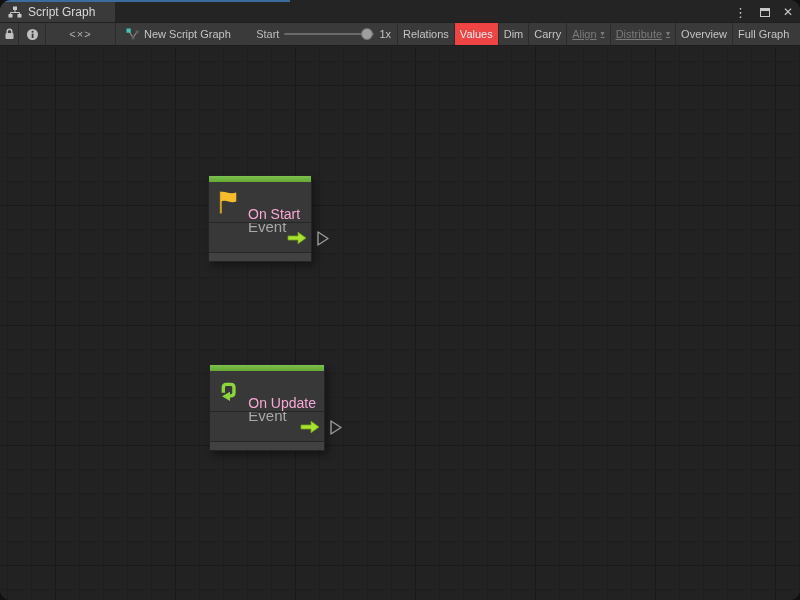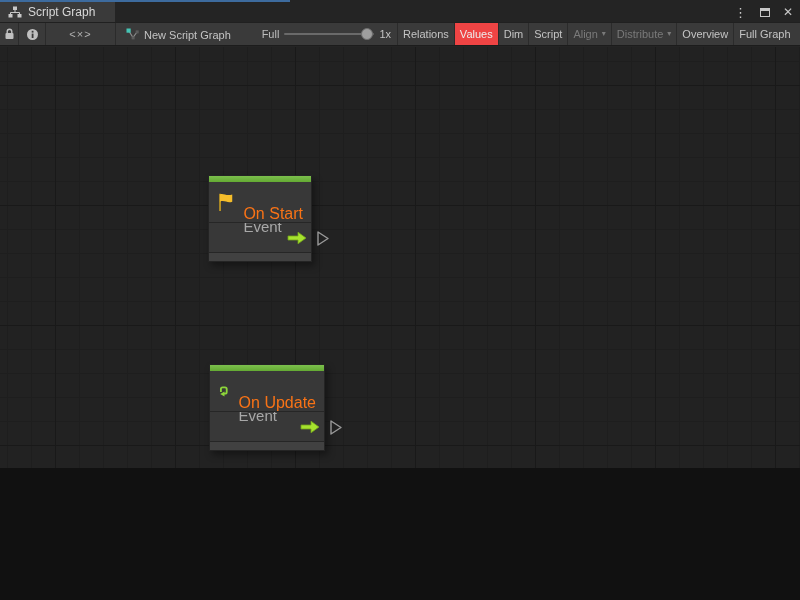--- a/index.html
+++ b/index.html
@@ -1,22 +1,23 @@
 <!DOCTYPE html>
 <html><head>
 <meta charset="utf-8">
 <style>
   html,body{margin:0;padding:0;background:#111;}
   *{box-sizing:border-box;}
   #app{
-    position:relative;width:800px;height:468px;overflow:hidden;
+    position:relative;width:800px;height:600px;overflow:hidden;
     background:#242424;
     font-family:"Liberation Sans","DejaVu Sans",sans-serif;
     -webkit-font-smoothing:antialiased;
     user-select:none;
+    border-radius:11px;
   }
   
   .titlebar{position:relative;height:22px;background:#242424;}
   .focusline{position:absolute;top:0;left:0;width:290px;height:2px;background:#3d6b9e;}
   .tab{
     position:absolute;left:0;top:2px;height:20px;width:115px;
     background:#3a3a3a;display:flex;align-items:center;gap:6px;
     padding:0 8px;color:#d8d8d8;font-size:12px;white-space:nowrap;
   }
   .wincontrols{
@@ -33,35 +34,35 @@
   }
   .tb-left{width:397px;flex:none;display:flex;align-items:center;overflow:hidden;}
   .tb-right{flex:none;display:flex;align-items:flex-start;}
   .tbtn{
     height:100%;display:flex;align-items:center;justify-content:center;
     border-right:1px solid #2b2b2b;cursor:default;
   }
   .tbtn.lock{width:19px;}
   .tbtn.info{width:27px;}
   .tbtn.code{width:70px;color:#b0b0b0;font-size:11px;letter-spacing:1px;}
-  .newgraph{display:flex;align-items:flex-end;gap:5px;padding:0 6px;margin-left:4px;white-space:nowrap;}
+  .newgraph{display:flex;align-items:center;gap:5px;padding:0 6px;margin-left:4px;white-space:nowrap;}
   .zoomlabel{margin-left:auto;white-space:nowrap;color:#bdbdbd;}
   .slider{position:relative;width:90px;height:100%;margin:0 5px;display:flex;align-items:center;}
   .slider .track{width:100%;height:2px;background:#6a6a6a;border-radius:1px;}
   .slider .handle{
     position:absolute;right:1px;top:50%;margin-top:-6px;width:12px;height:12px;
     border-radius:50%;background:#9e9e9e;border:1px solid #6e6e6e;
   }
   .zoomvalue{padding-right:6px;white-space:nowrap;text-align:center;}
   .rbtn{
     display:flex;align-items:center;gap:4px;padding:0 5px;white-space:nowrap;
     border-left:1px solid #2b2b2b;height:100%;
   }
   .rbtn.active{background:#ef4444;color:#ededed;}
-  .rbtn.disabled{color:#7a7a7a;}
+  .rbtn.disabled{color:#7a7a7a;text-decoration:underline;}
   .rbtn .dd{font-size:8px;line-height:1;}
   
   .canvas{
     position:absolute;left:0;top:47px;right:0;bottom:0;
     background-color:#222222;
     background-image:
       linear-gradient(to right,#191919 1px,transparent 1px),
       linear-gradient(to bottom,#191919 1px,transparent 1px),
       linear-gradient(to right,#1e1e1e 1px,transparent 1px),
       linear-gradient(to bottom,#1e1e1e 1px,transparent 1px);
@@ -69,21 +70,21 @@
     background-position:55px 0,0 38px,7px 0,0 14px;
   }
   
   .node{
     position:absolute;background:#383838;border:1px solid #242424;
     box-shadow:3px 4px 7px rgba(0,0,0,0.38);
   }
   .node-topbar{height:6px;background:linear-gradient(#7cc04d,#64aa33);}
   .node-header{display:flex;align-items:center;gap:9px;padding:7px 8px;height:40px;}
   .node-titles{display:flex;flex-direction:column;gap:2px;}
-  .node-title{font-size:16px;color:#f97316;line-height:12px;white-space:nowrap;margin-top:35px;}
+  .node-title{font-size:14px;color:#f9a8d4;line-height:12px;white-space:nowrap;margin-top:35px;}
   .node-subtitle{font-size:15px;color:#a8a8a8;line-height:10px;white-space:nowrap;}
   .node-ports{position:relative;height:30px;border-top:1px solid #262626;}
   .port-out{position:absolute;right:4px;top:50%;margin-top:-7px;line-height:0;}
   .node-footer{height:9px;background:#414141;border-top:1px solid #262626;}
   .ext-triangle{position:absolute;right:-19px;line-height:0;}
 </style>
 </head>
 <body>
 
 <div id="app">
@@ -126,39 +127,39 @@
       </div>
       <div class="newgraph">
         <svg width="13" height="13" viewBox="0 0 13 13">
           <path d="M2.5 2.5 L7 9.5 L11 4" stroke="#8d8d8d" stroke-width="1.2" fill="none"></path>
           <rect x="0.5" y="0.5" width="4.2" height="4.2" fill="#45c5b5"></rect>
           <rect x="9.7" y="2.4" width="3" height="3" fill="#5c5c5c"></rect>
           <rect x="5.6" y="8.4" width="3" height="3" fill="#5c5c5c"></rect>
         </svg>
         <span>New Script Graph</span>
       </div>
-      <span class="zoomlabel">Full</span>
+      <span class="zoomlabel">Start</span>
       <div class="slider">
         <div class="track"></div>
         <div class="handle"></div>
       </div>
       <span class="zoomvalue">1x</span>
     </div>
     <div class="tb-right">
       <div class="rbtn">
         <span>Relations</span>
       </div>
       <div class="rbtn active">
         <span>Values</span>
       </div>
       <div class="rbtn">
         <span>Dim</span>
       </div>
       <div class="rbtn">
-        <span>Script</span>
+        <span>Carry</span>
       </div>
       <div class="rbtn disabled">
         <span>Align</span>
         <span class="dd">▾</span>
       </div>
       <div class="rbtn disabled">
         <span>Distribute</span>
         <span class="dd">▾</span>
       </div>
       <div class="rbtn">

